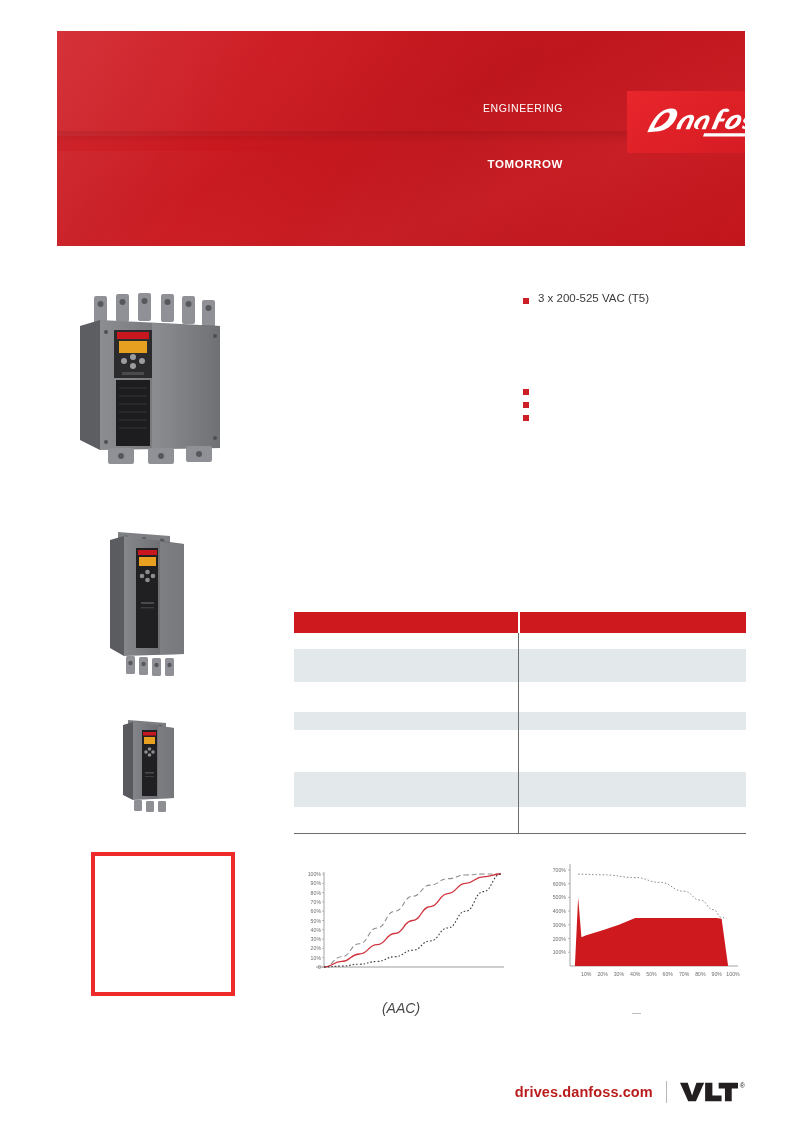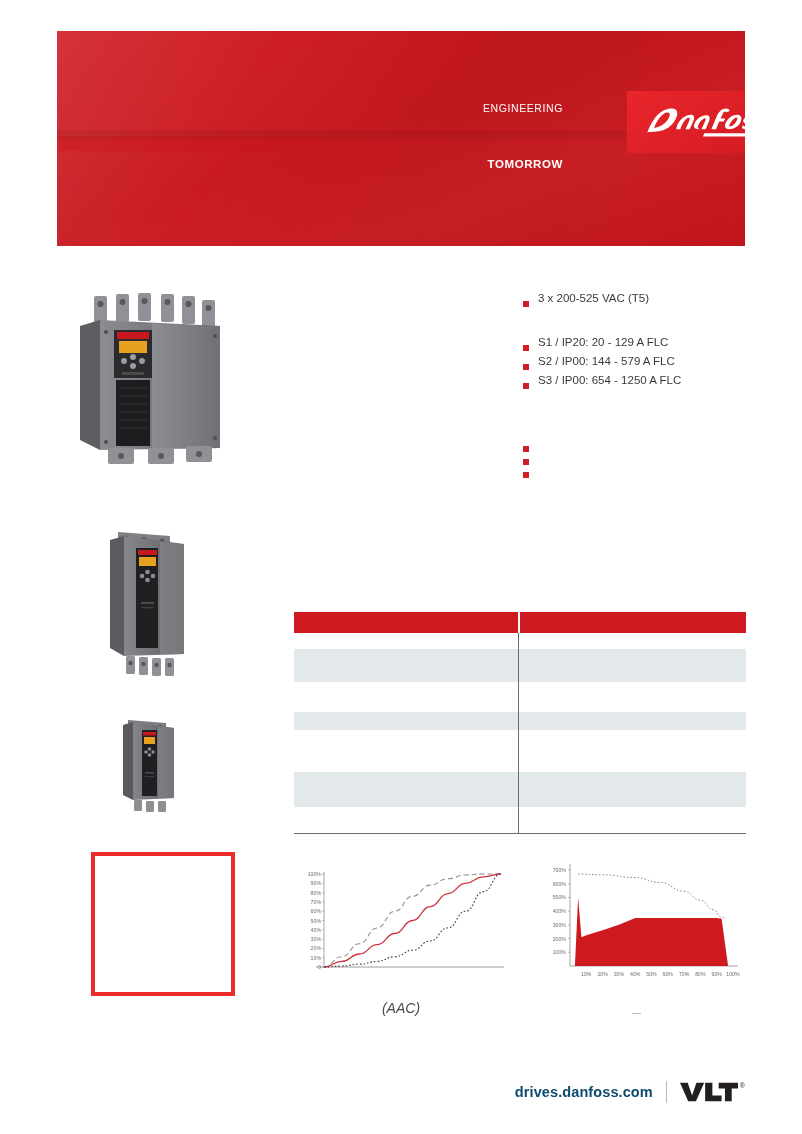--- a/index.html
+++ b/index.html
@@ -44,21 +44,21 @@
     position: absolute; left: 570px; top: 60px; width: 145px; height: 62px;
     background: linear-gradient(145deg,#e8262c 0%, #dd1f26 55%, #d41b22 100%);
     display:flex; align-items:center; justify-content:center;
   }
   .logo-box svg { width: 124px; height: 44px; display:block; }
 
   
   .bullets { position: absolute; left: 523px; top: 290px; width: 265px; }
   .bullet-group { margin-bottom: 0; }
   .bullet {
-    display: flex; align-items: flex-end; gap: 9px;
+    display: flex; align-items: center; gap: 9px;
     font-size: 11.5px; color: #3a3a3a; line-height: 17px; margin-bottom: 2px;
   }
   .bullet .sq {
     width: 6px; height: 6px; background: #cf1f26; flex: 0 0 6px; margin-top: 5px;
   }
   .bullet .tx { white-space: nowrap; }
   .gap-a { height: 25px; }
   .gap-b { height: 50px; }
 
   
@@ -106,21 +106,21 @@
     text-align: center; font-size: 9px; color: #9a9a9a; letter-spacing: 1px;
   }
   .tick { font-size: 5.2px; fill: #6e6e6e; font-family: "Liberation Sans", sans-serif; }
   .tickr { font-size: 5.2px; fill: #6e6e6e; font-family: "Liberation Sans", sans-serif; }
 
   
   .footer { position: absolute; left: 0; top: 1081px; width: 802px; height: 34px; }
   .footer-inner {
     position:absolute; right: 57px; top: 0; display:flex; align-items:center; gap: 13px;
   }
-  .f-url { font-size: 14.5px; font-weight: 700; color: #0c4a6e; letter-spacing: 0.1px; }
+  .f-url { font-size: 14.5px; font-weight: 700; color: #b91c1c; letter-spacing: 0.1px; }
   .f-sep { width: 1px; height: 22px; background: #b9b9b9; }
   .f-vlt { display:flex; align-items:flex-start; }
   .f-vlt svg { display:block; height: 22px; width: 58px; }
   .f-reg { font-size: 7px; color: #231f20; margin-left: 2px; margin-top: 1px; }
 </style>
 </head>
 <body>
 
 <div class="page">
 
@@ -320,34 +320,20 @@
 
     <div class="bullet-group">
       <div class="bullet">
         <span class="sq"></span>
         <span class="tx">3 x 200-525 VAC (T5)</span>
       </div>
     </div>
 
     <div class="gap-a"></div>
 
-    <div class="bullet-group">
-      <div class="bullet">
-        <span class="sq"></span>
-        <span class="tx">S1 / IP20: 20  - 129 A FLC</span>
-      </div>
-      <div class="bullet">
-        <span class="sq"></span>
-        <span class="tx">S2 / IP00: 144 - 579 A FLC</span>
-      </div>
-      <div class="bullet">
-        <span class="sq"></span>
-        <span class="tx">S3 / IP00: 654 - 1250 A FLC</span>
-      </div>
-    </div>
 
     <div class="gap-b"></div>
 
     <div class="bullet-group">
       <div class="bullet">
         <span class="sq"></span>
         <span class="tx"></span>
       </div>
       <div class="bullet">
         <span class="sq"></span>

